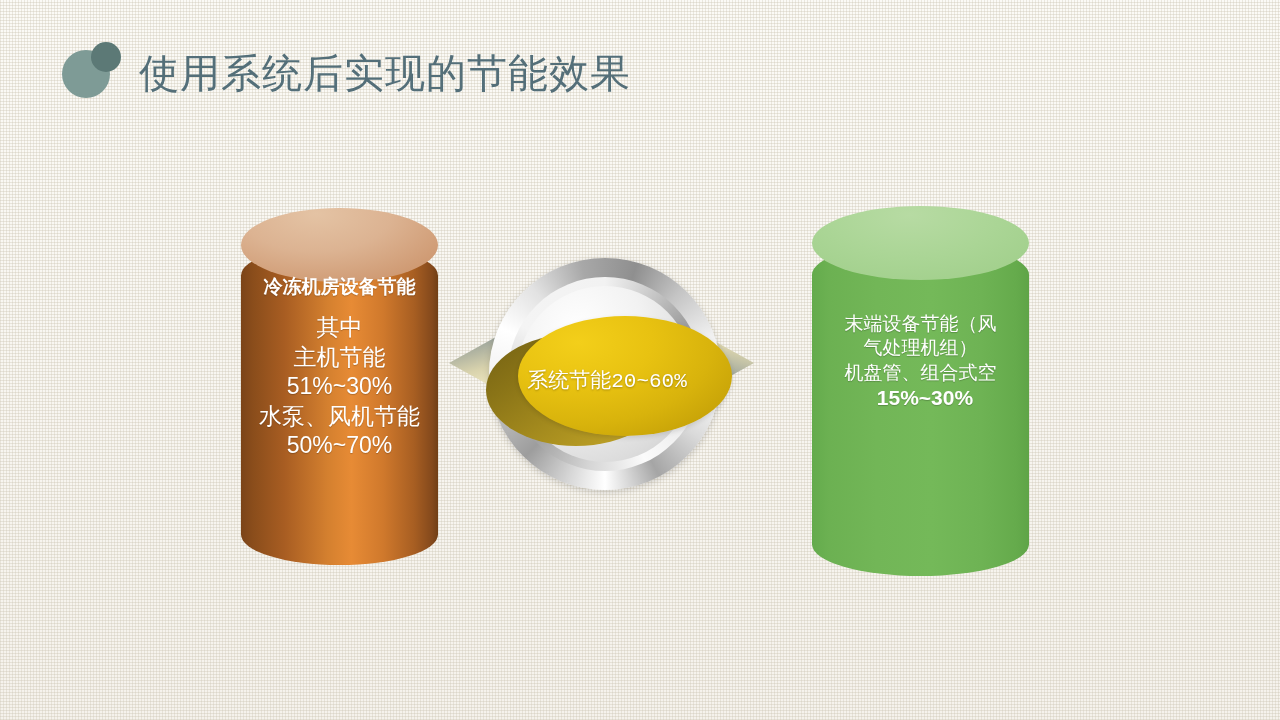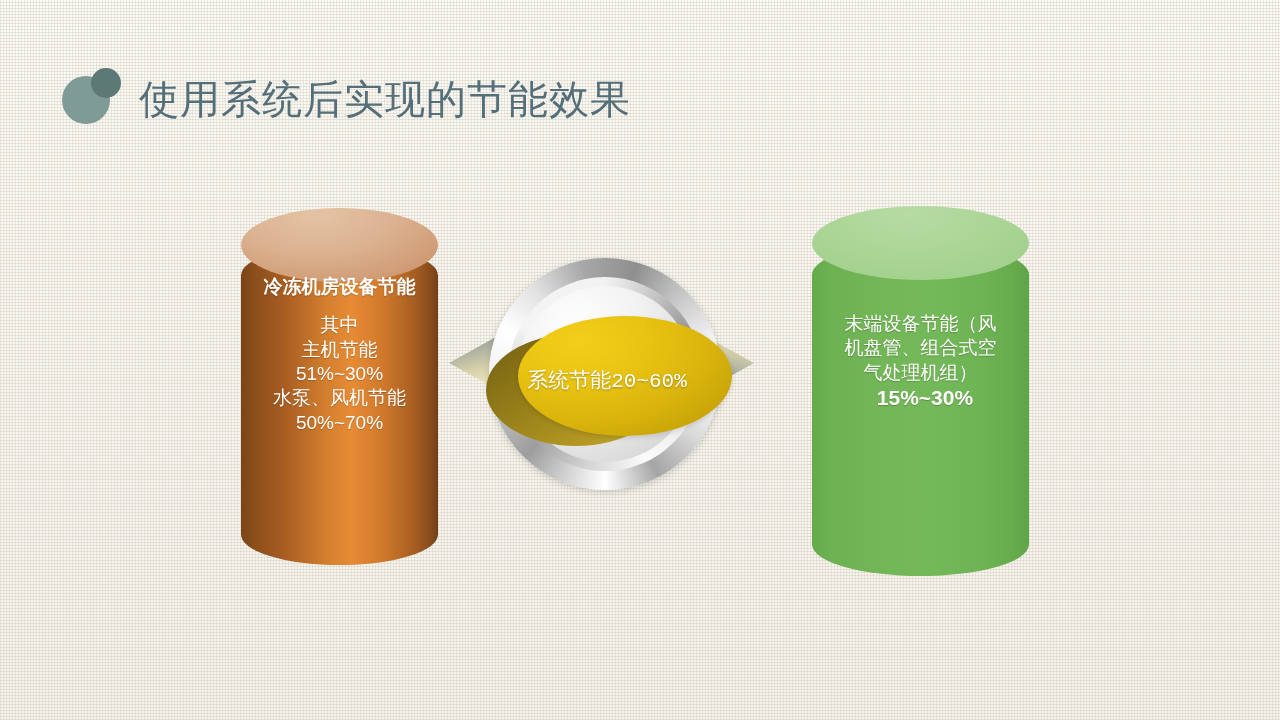--- a/index.html
+++ b/index.html
@@ -27,21 +27,20 @@
     overflow: hidden;
   }
 
   
   .title-bar {
     position: absolute;
     left: 0;
     top: 34px;
     width: 1136px;
     height: 80px;
-    margin-top: 26px;
   }
   .logo-mark {
     position: absolute;
     left: 62px;
     top: 8px;
     width: 62px;
     height: 56px;
   }
   .logo-circle-big {
     position: absolute;
@@ -147,21 +146,21 @@
     text-shadow: 0 1px 1px rgba(0,0,0,0.22);
     line-height: 1.28;
     z-index: 4;
   }
   .cyl-text .l-bold {
     font-weight: bold;
     font-size: 19px;
   }
   .cyl-text .l-reg {
     font-weight: normal;
-    font-size: 19px;
+    font-size: 23px;
   }
   .cyl-text .l-gap {
     height: 14px;
   }
 
   .text-orange {
     left: 241px;
     top: 275px;
     width: 197px;
   }
@@ -329,22 +328,22 @@
     <div class="l-reg">水泵、风机节能</div>
     <div class="l-reg">50%~70%</div>
   </div>
 
   <div class="cyl cyl-green">
     <div class="cyl-body"></div>
     <div class="cyl-top"></div>
   </div>
   <div class="cyl-text text-green">
     <div class="l-reg">末端设备节能（风</div>
+    <div class="l-reg">气处理机组）</div>
     <div class="l-reg">机盘管、组合式空</div>
-    <div class="l-reg">气处理机组）</div>
     <div class="l-bold">15%~30%</div>
   </div>
 
   <svg class="arrow arrow-left" viewBox="0 0 56 62">
     <defs>
       <linearGradient id="gradArrowLeft" x1="0" y1="0" x2="0.25" y2="1">
         <stop offset="0%" stop-color="#6e8293"></stop>
         <stop offset="35%" stop-color="#a9ae9f"></stop>
         <stop offset="70%" stop-color="#d9d3ad"></stop>
         <stop offset="100%" stop-color="#efe8c2"></stop>

